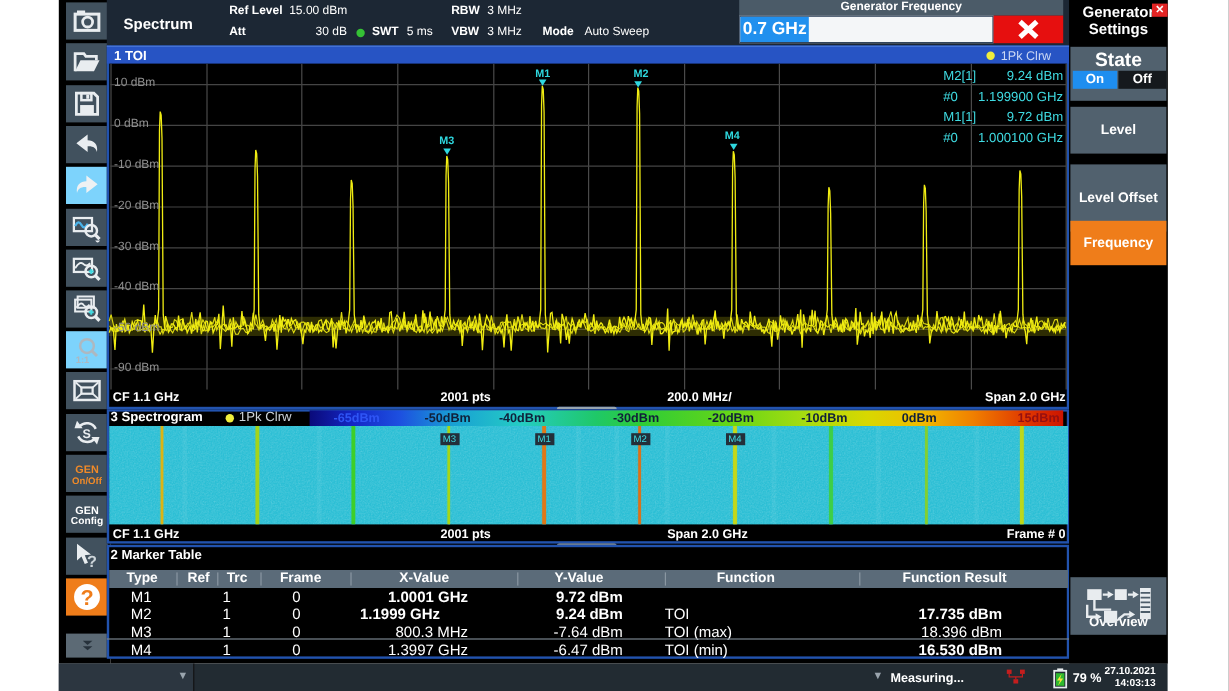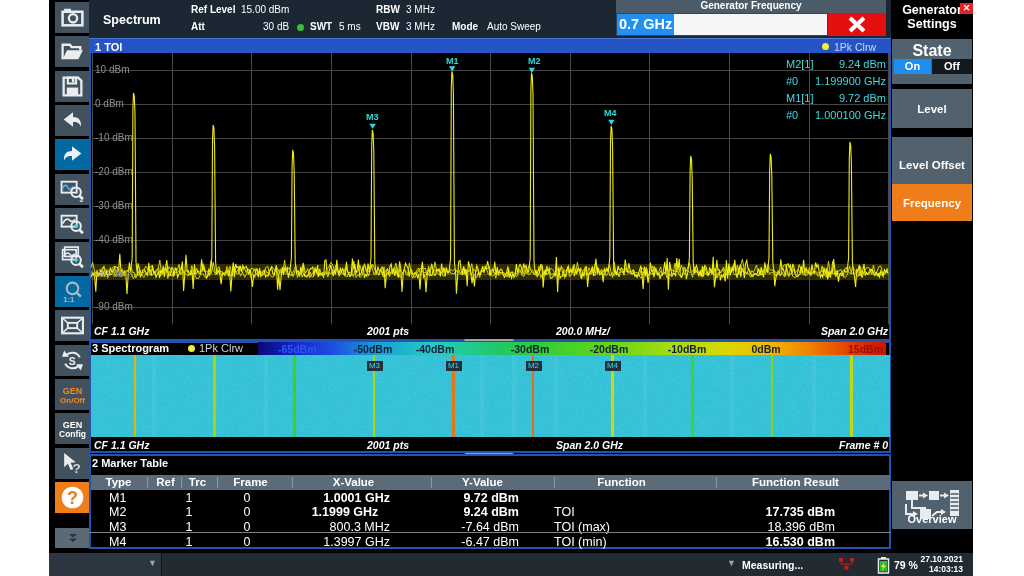--- a/index.html
+++ b/index.html
@@ -1,28 +1,28 @@
 <!DOCTYPE html>
 <html><head><meta charset="utf-8"><style>
 * { margin:0; padding:0; box-sizing:border-box; }
 body { width:1024px; height:576px; background:#fff; font-family:"Liberation Sans",sans-serif; position:relative; overflow:hidden; }
 .abs { position:absolute; }
 #tbar { position:absolute; left:49px; top:0; width:43px; height:553px; background:#000; }
 .tbn { position:absolute; left:55px; width:35px; height:31px; background:#41515e; display:flex; align-items:center; justify-content:center; flex-direction:column; }
-.tbn.dis { background:#0369a1; }
+.tbn.dis { background:#7dd3fc; }
 .tbn.org { background:#ef7d1a; }
 .tbn.chev { background:#5c6a75; }
 #hdr { position:absolute; left:89px; top:0; width:802px; height:38px; background:#1c2734; color:#fff; }
 #hdr .lab { font-weight:bold; }
 #hdr span { position:absolute; font-size:10px; white-space:nowrap; }
 #specwin { position:absolute; left:89px; top:38px; width:802px; height:303px; background:#000; border:2px solid #2253ae; }
 #spectitle { position:absolute; left:89px; top:38px; width:802px; height:15px; background:#2754c4;border-top:1px solid #4d7ad8; color:#fff; }
 .ylab { position:absolute; color:#909090; font-size:10px; }
 .ftr { position:absolute; left:89px; width:802px; height:15px; color:#fff; font-size:10.5px; font-weight:bold; }
-.ftr span { position:absolute; top:1px; white-space:nowrap;font-style:italic; }
+.ftr span { position:absolute; top:1px; white-space:nowrap; }
 .mklab { position:absolute; color:#2fd8df; font-size:9px; font-weight:bold; }
 .minfo { position:absolute; color:#3fdbe2; font-size:11px; white-space:nowrap; }
 .sgmk { position:absolute; top:6px; width:16px; height:10px; background:#232f3a; color:#3fdbe2; font-size:8px; text-align:center; line-height:10px; }
 #mtbl .trow { position:absolute; left:89px; width:802px; height:15px; color:#fff; font-size:12.5px; }
 #mtbl .trow span { position:absolute; top:0; white-space:nowrap; }
 .rbtn { position:absolute; left:892px; width:80px; background:#51616e; color:#fff; font-weight:bold; font-size:11.5px; display:flex; align-items:center; justify-content:center; text-align:center; }
 .hsep { position:absolute; background:#8a97a2; width:1px; height:11px; top:2px; }
 </style></head><body>
 
 <div id="tbar"></div>
@@ -303,21 +303,21 @@
 <span style="left:148px;width:20px;text-align:center">0</span>
 <span style="left:211px;width:90px;text-align:right;font-weight:bold">1.0001 GHz</span>
 <span style="left:340px;width:90px;text-align:right;font-weight:bold">9.72 dBm</span>
 <span style="left:465px;width:120px;text-align:left"></span>
 <span style="left:626px;width:120px;text-align:right;font-weight:normal"></span>
 </div>
     <div class="trow" style="top:505.2px">
 <span style="left:20px;width:40px;text-align:left">M2</span>
 <span style="left:90px;width:20px;text-align:center">1</span>
 <span style="left:148px;width:20px;text-align:center">0</span>
-<span style="left:211px;width:90px;text-align:center;font-weight:bold">1.1999 GHz</span>
+<span style="left:211px;width:90px;text-align:left;font-weight:bold">1.1999 GHz</span>
 <span style="left:340px;width:90px;text-align:right;font-weight:bold">9.24 dBm</span>
 <span style="left:465px;width:120px;text-align:left">TOI</span>
 <span style="left:626px;width:120px;text-align:right;font-weight:bold">17.735 dBm</span>
 </div>
     <div class="trow" style="top:519.8px">
 <span style="left:20px;width:40px;text-align:left">M3</span>
 <span style="left:90px;width:20px;text-align:center">1</span>
 <span style="left:148px;width:20px;text-align:center">0</span>
 <span style="left:211px;width:90px;text-align:right;font-weight:normal">800.3 MHz</span>
 <span style="left:340px;width:90px;text-align:right;font-weight:normal">-7.64 dBm</span>

